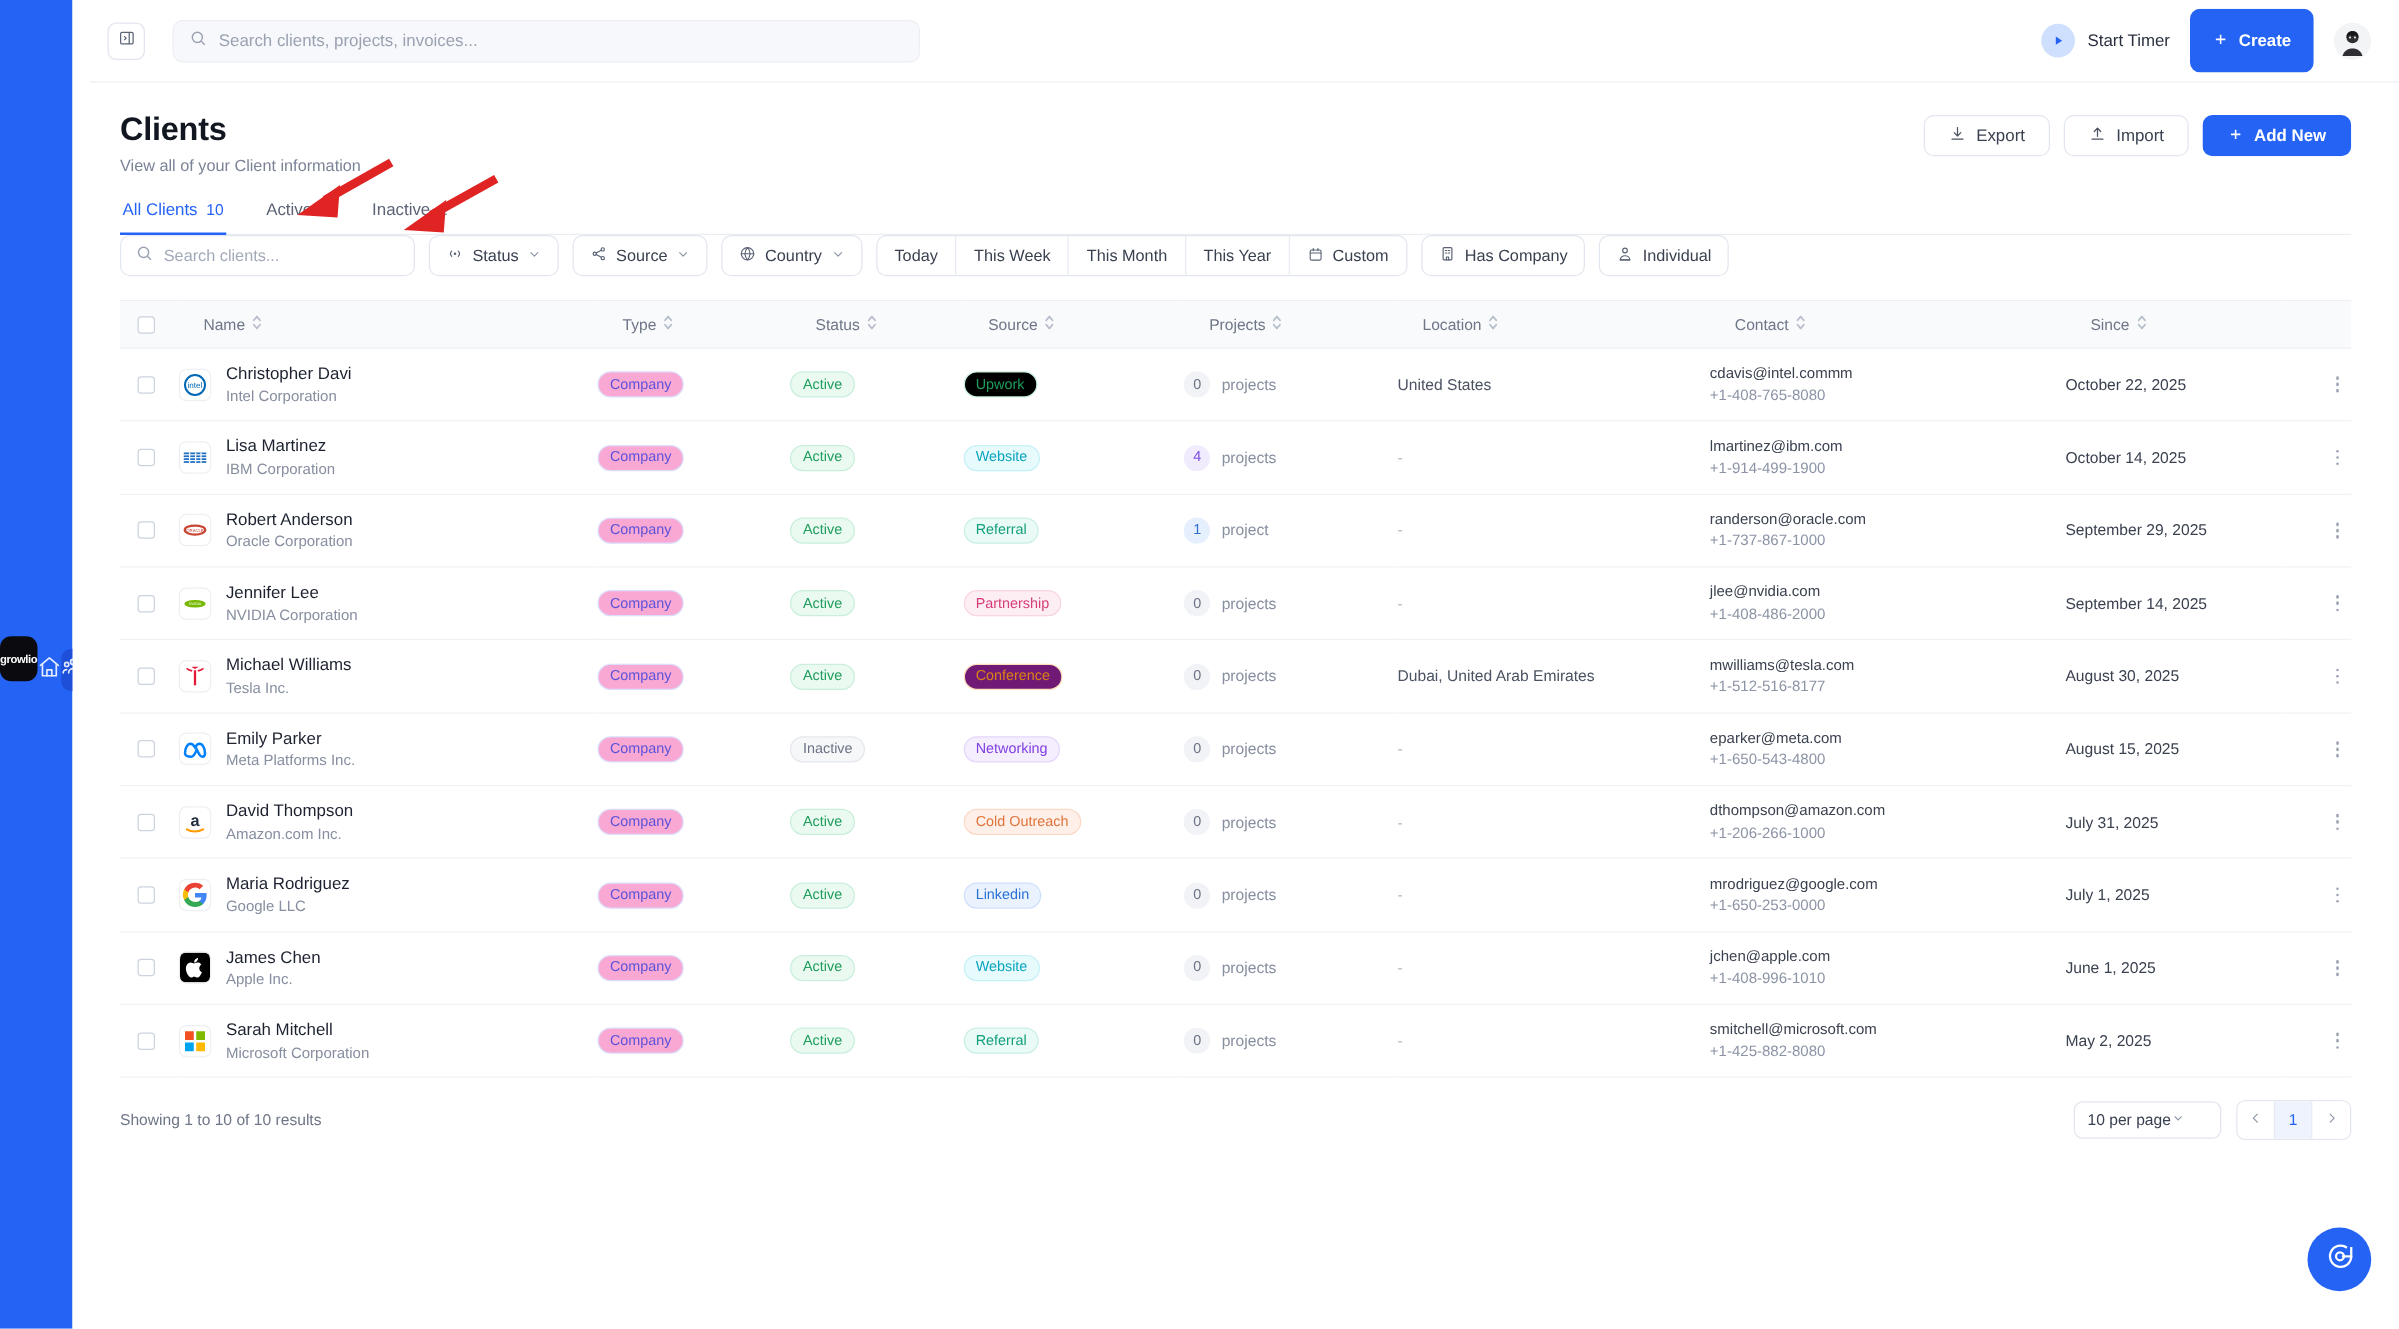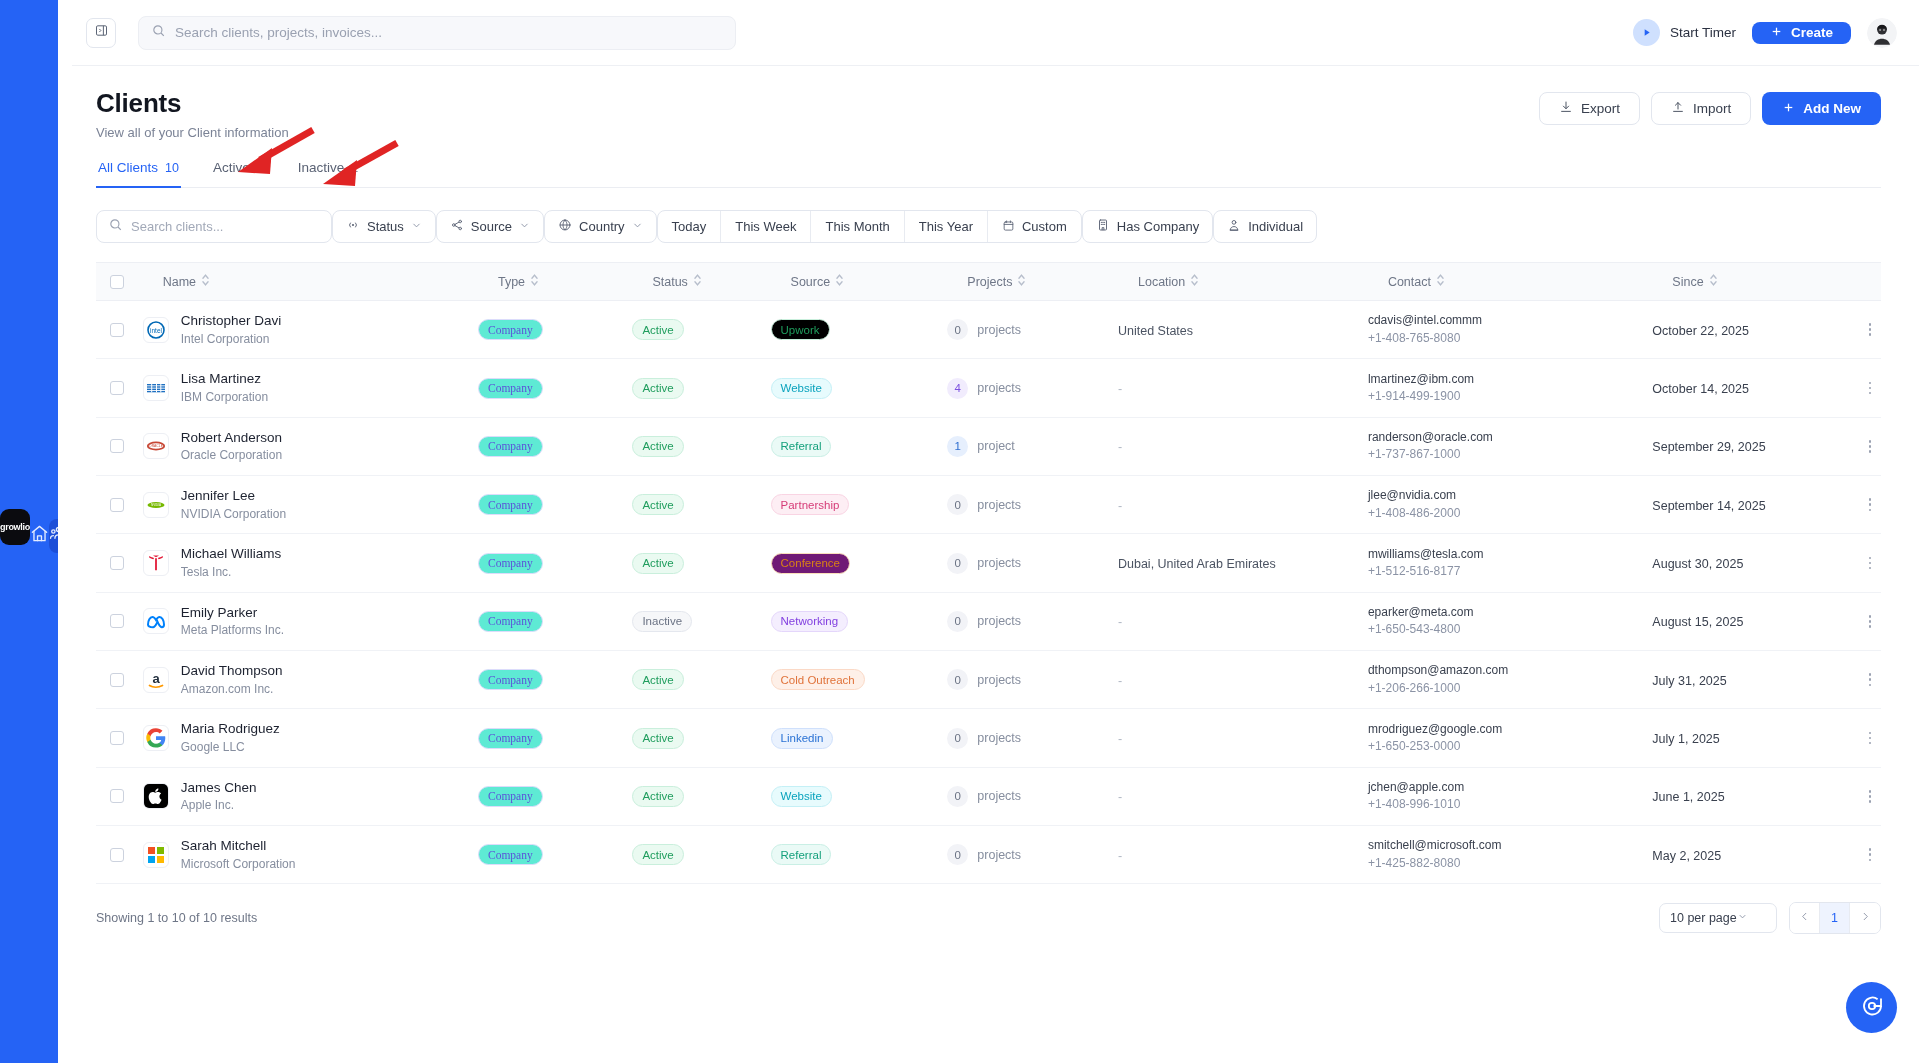--- a/index.html
+++ b/index.html
@@ -61,21 +61,21 @@
   .timer-circle {
     width: 27px; height: 27px; border-radius: 50%; background: #cfe0fe;
     display:flex; align-items:center; justify-content:center;
   }
   .timer-circle svg { width: 11px; height: 11px; fill:#2563f5; }
   .start-timer span { font-size: 13.5px; color: #2b3141; }
   .btn { display:inline-flex; align-items:center; justify-content:center; gap:8px;
     border-radius: 8px; font-size: 13.5px; cursor: pointer; border:1px solid transparent;
     font-family:"Liberation Sans", sans-serif; white-space:nowrap; }
   .btn-primary { background:#2563f5; color:#fff; font-weight:600; }
-  .btn-create { height: 22px; padding: 0 17px; }
+  .btn-create { height: 51px; padding: 0 17px; }
   .btn-create svg { width:13px; height:13px; stroke:#fff; stroke-width:2.3; fill:none; }
   .avatar {
     width: 30px; height: 30px; border-radius: 50%; overflow: hidden;
     background:#fff; display:flex; align-items:center; justify-content:center; cursor:pointer;
   }
   .avatar svg { width: 30px; height: 30px; }
 
   
   .page { flex:1; padding: 22px 38px 0 38px; overflow:hidden; position: relative; }
   .page-head { display:flex; align-items:flex-start; }
@@ -91,21 +91,21 @@
   
   .tabs { display:flex; gap: 30px; margin-top: 20px; border-bottom:1px solid #ebedf2; }
   .tab { display:flex; align-items:center; gap:7px; padding: 0 2px 11px 2px;
      font-size:13.5px; color:#5a6274; cursor:pointer; border-bottom:2px solid transparent;
      margin-bottom:-1px; }
   .tab.active { color:#2563f5; border-bottom-color:#2563f5; font-weight:500; }
   .tab .cnt { font-size:12.5px; color:#8b93a5; }
   .tab.active .cnt { color:#2563f5; }
 
   
-  .filters { display:flex; align-items:flex-end; margin-top: 22px; }
+  .filters { display:flex; align-items:flex-end; gap: 11px; }
   .f-search { width: 236px; height: 33px; border:1px solid #e2e6ee; border-radius:8px;
     display:flex; align-items:center; gap:8px; padding: 0 11px; background:#fff; }
   .f-search input { border:0; outline:0; font-size:13px; color:#2b3141; width:100%;
     font-family:"Liberation Sans", sans-serif; }
   .f-search input::placeholder { color:#a2a9b8; }
   .chip { height:33px; border:1px solid #e2e6ee; border-radius:8px; background:#fff;
     display:flex; align-items:center; gap:7px; padding: 0 13px; font-size:13px; color:#39404f;
     cursor:pointer; white-space:nowrap; }
   .chip svg { width:14px; height:14px; stroke:#5a6274; fill:none; stroke-width:1.6;
     stroke-linecap:round; stroke-linejoin:round; }
@@ -145,21 +145,21 @@
      cursor:pointer; display:block; }
   .name-cell { display:flex; align-items:center; gap:12px; }
   .logo-box { width:26px; height:26px; border:1px solid #edeff4; border-radius:6px;
     background:#fff; display:flex; align-items:center; justify-content:center; overflow:hidden; flex:0 0 26px;}
   .logo-box svg { width:24px; height:24px; }
   .nm { font-size:13.5px; color:#1d2230; line-height:1.3; }
   .sub { font-size:12px; color:#868e9f; line-height:1.4; margin-top:1px; }
 
   .badge { display:inline-flex; align-items:center; height:21px; padding: 0 9px;
     border-radius: 11px; font-size:11.5px; border:1px solid; white-space:nowrap; }
-  .b-company { background:#5eead4; border-color:#dcdcfb; color:#5b53d8;font-family:Liberation Serif, serif; }
+  .b-company { background:#f9a8d4; border-color:#dcdcfb; color:#5b53d8; }
   .b-active { background:#eafaf1; border-color:#c9efdc; color:#1f9d5d; }
   .b-inactive { background:#f6f7f9; border-color:#e4e7ee; color:#6b7384; }
   .b-upwork { background:#000000; border-color:#c9efdc; color:#1f9d5d; }
   .b-website { background:#e7fbfd; border-color:#c4f0f6; color:#0aa3bd; }
   .b-referral { background:#eafaf6; border-color:#c9efe5; color:#14a07c; }
   .b-partnership { background:#fdeef4; border-color:#f9d4e3; color:#d63c78; }
   .b-conference { background:#701a75; border-color:#fae0bb; color:#d98216; }
   .b-networking { background:#f4eefe; border-color:#e4d6fb; color:#8240e0; }
   .b-cold { background:#fef0e8; border-color:#fbd9c6; color:#e0733a; }
   .b-linkedin { background:#eaf2fe; border-color:#cfe0fc; color:#2a72d4; }

